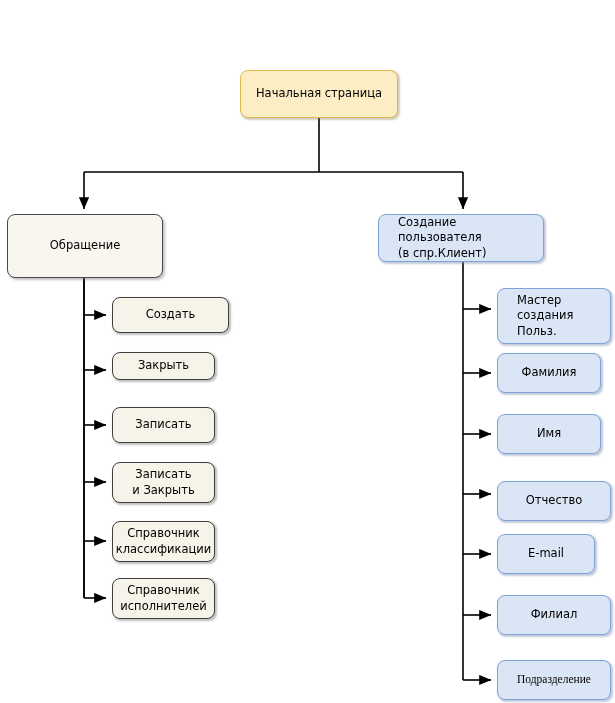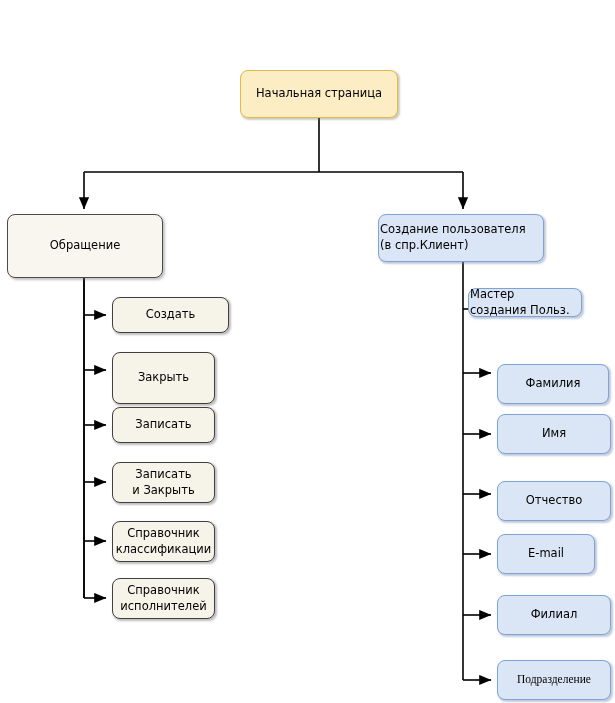--- a/index.html
+++ b/index.html
@@ -57,21 +57,21 @@
   }
   .node.branch-right,
   .node.leaf-right {
     background: #dae5f5;
     border: 1.3px solid #7fa3d4;
     box-shadow: 1.5px 1.5px 2px rgba(120,140,175,0.45);
   }
   .node.align-left {
     justify-content: flex-start;
     text-align: left;
-    padding-left: 1px;
+    padding-left: 19px;
   }
   .node-label {
     display: block;
     white-space: pre-line;
   }
 </style>
 </head>
 <body>
 
 <div id="canvas">
@@ -113,21 +113,21 @@
     <span class="node-label">Начальная страница</span>
   </div>
 
   <div class="node branch-left" style="left:7px; top:214px; width:156px; height:64px;">
     <span class="node-label">Обращение</span>
   </div>
 
   <div class="node leaf-left" style="left:112px; top:297px; width:117px; height:36px;">
     <span class="node-label">Создать</span>
   </div>
-  <div class="node leaf-left" style="left:112px; top:352px; width:103px; height:52px;">
+  <div class="node leaf-left" style="left:112px; top:352px; width:103px; height:28px;">
     <span class="node-label">Закрыть</span>
   </div>
   <div class="node leaf-left" style="left:112px; top:407px; width:103px; height:36px;">
     <span class="node-label">Записать</span>
   </div>
   <div class="node leaf-left" style="left:112px; top:462px; width:103px; height:41px;">
     <span class="node-label">Записать
 и Закрыть</span>
   </div>
   <div class="node leaf-left" style="left:112px; top:521px; width:103px; height:41px;">
@@ -137,28 +137,28 @@
   <div class="node leaf-left" style="left:112px; top:578px; width:103px; height:41px;">
     <span class="node-label">Справочник
 исполнителей</span>
   </div>
 
   <div class="node branch-right align-left" style="left:378px; top:214px; width:166px; height:48px;">
     <span class="node-label">Создание пользователя
 (в спр.Клиент)</span>
   </div>
 
-  <div class="node leaf-right align-left" style="left:468px; top:288px; width:114px; height:29px;">
+  <div class="node leaf-right align-left" style="left:497px; top:288px; width:114px; height:56px;">
     <span class="node-label">Мастер
 создания Польз.</span>
   </div>
-  <div class="node leaf-right" style="left:497px; top:364px; width:112px; height:40px;">
+  <div class="node leaf-right" style="left:497px; top:353px; width:104px; height:40px;">
     <span class="node-label">Фамилия</span>
   </div>
-  <div class="node leaf-right" style="left:497px; top:414px; width:114px; height:40px;">
+  <div class="node leaf-right" style="left:497px; top:414px; width:104px; height:40px;">
     <span class="node-label">Имя</span>
   </div>
   <div class="node leaf-right" style="left:497px; top:481px; width:114px; height:40px;">
     <span class="node-label">Отчество</span>
   </div>
   <div class="node leaf-right" style="left:497px; top:534px; width:98px; height:40px;">
     <span class="node-label">E-mail</span>
   </div>
   <div class="node leaf-right" style="left:497px; top:595px; width:114px; height:40px;">
     <span class="node-label">Филиал</span>

